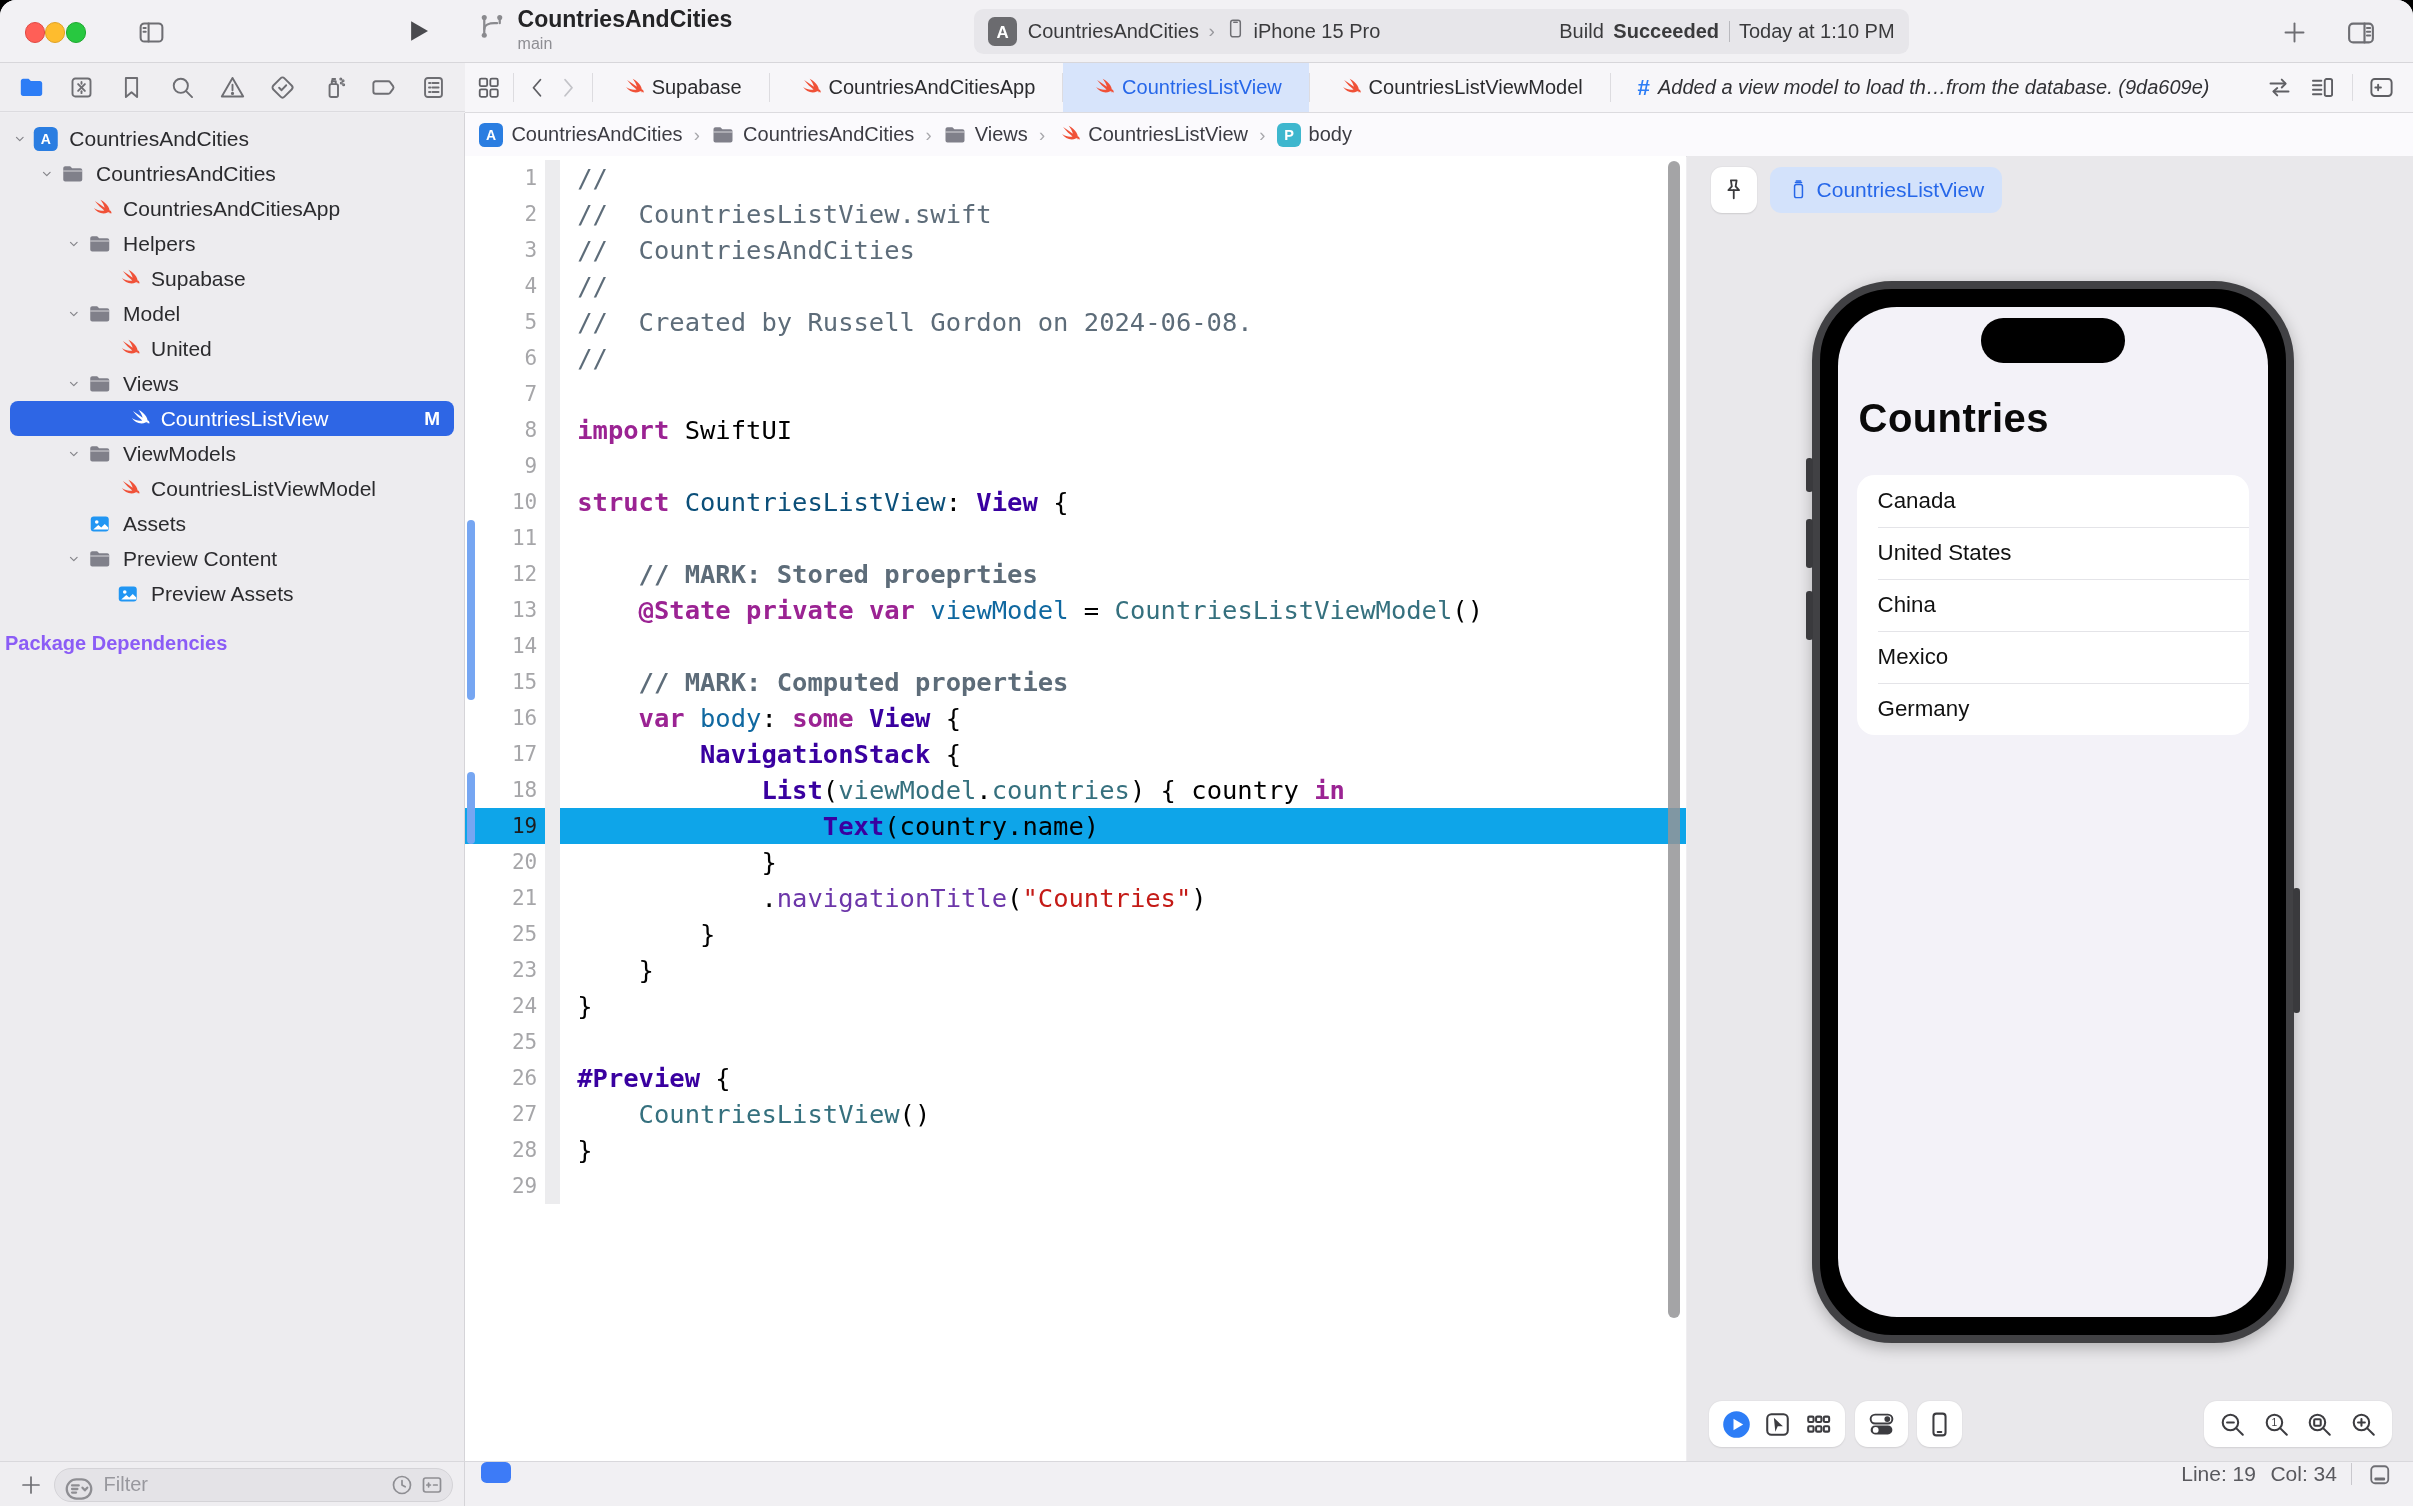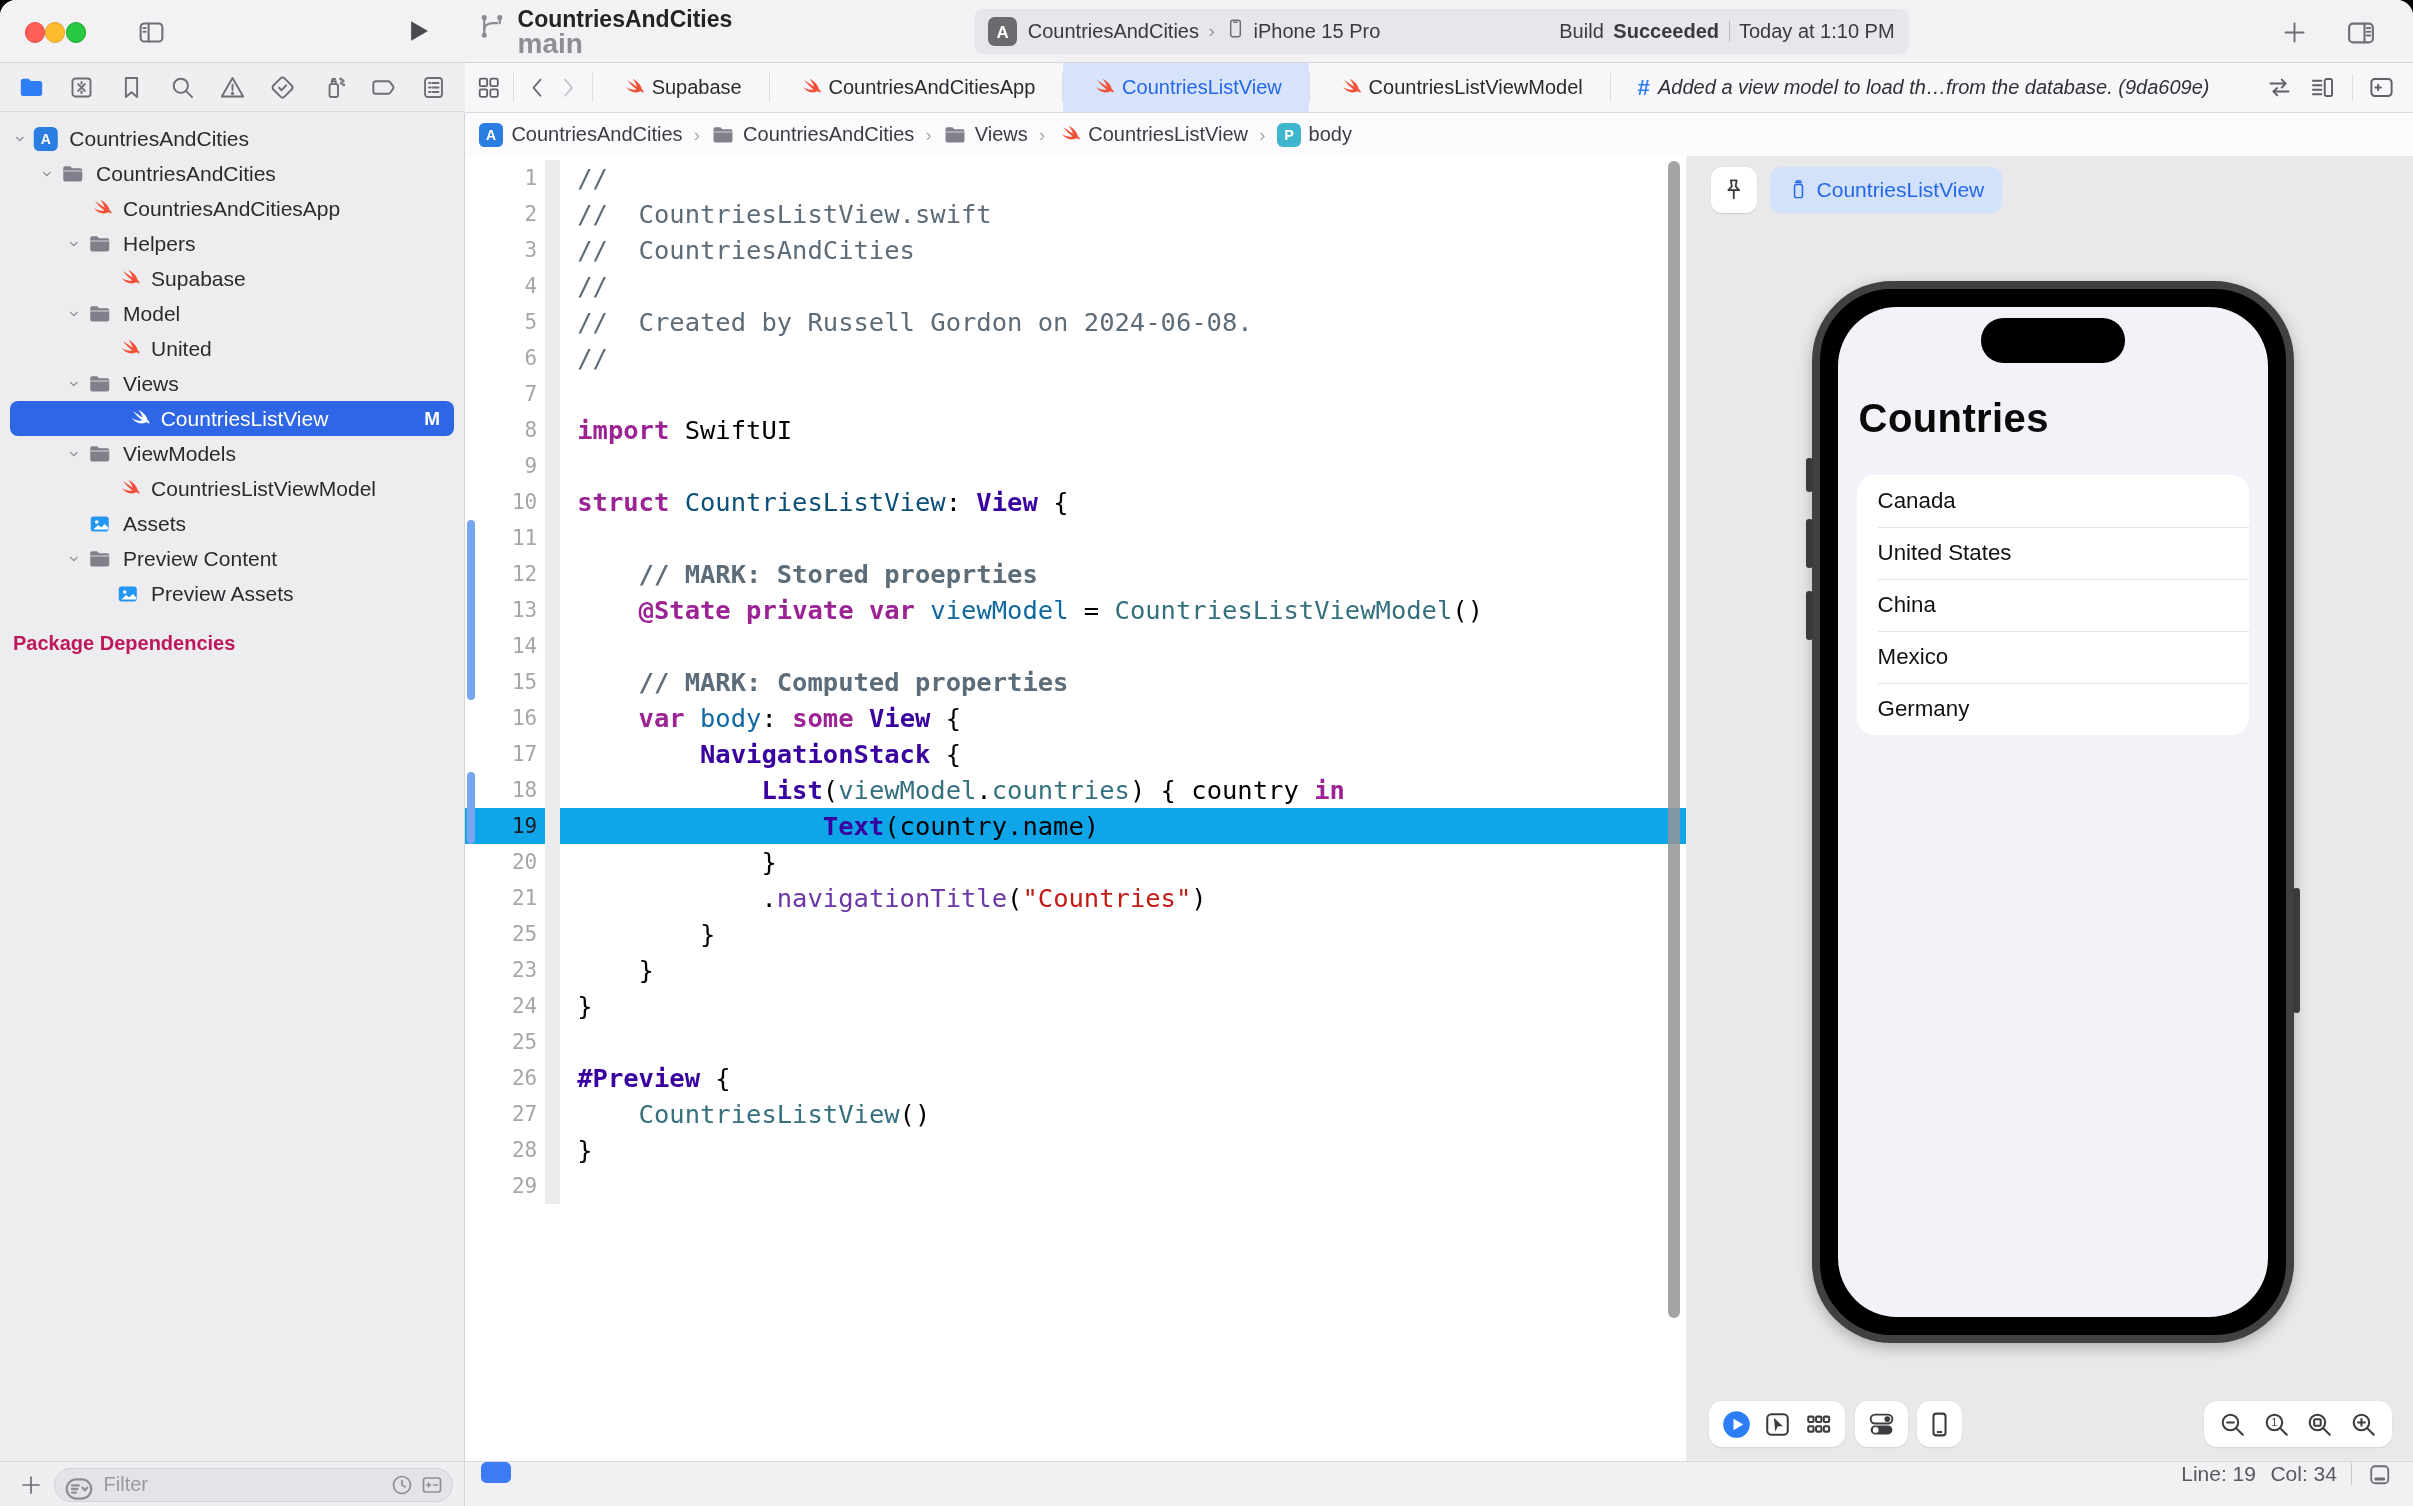--- a/index.html
+++ b/index.html
@@ -13,21 +13,21 @@
   .tl.red{left:25px;background:#FF5F57;border:0.8px solid #E14942;}
   .tl.yel{left:45px;background:#FEBC2E;border:0.8px solid #E0A124;}
   .tl.grn{left:66px;background:#28C840;border:0.8px solid #1FA82F;}
   .tb-ic{position:absolute;color:#6E6E73;}
   .tb-ic svg{width:100%;height:100%;}
   #sidebarToggle{left:137px;top:17.6px;width:29px;height:29px;}
   #runBtn{left:403px;top:16px;width:30px;height:30px;color:#4A4A4E;}
   .proj-block{position:absolute;left:476px;top:6.4px;display:flex;align-items:center;gap:9.6px;}
   .branch-ic{width:32px;height:42px;color:#8A8A8E;}
   .proj-name{font-size:23px;font-weight:bold;color:#242426;line-height:27px;}
-  .proj-branch{font-size:28px;color:#8E8E93;line-height:22.3px;font-weight:bold;}
+  .proj-branch{font-size:16px;color:#8E8E93;line-height:22.3px;}
   .pill{position:absolute;left:974px;top:8.8px;width:935px;height:45px;background:#E7E6EA;border-radius:9.6px;
         display:flex;align-items:center;padding:0 14.4px;box-sizing:border-box;font-size:20px;color:#3A3A3C;}
   .pill .appic{width:29px;height:29px;margin-right:10.4px;}
   .pill .sep-chev{color:#98989D;margin:0 9.6px;font-size:19px;}
   .pill .dev-ic{width:21px;height:27px;color:#6E6E73;margin-right:8px;}
   .pill .right{margin-left:auto;display:flex;align-items:center;gap:9.6px;color:#3A3A3C;}
   .pill .vd{width:0.8px;height:21px;background:#B9B9BE;}
   #addTabBtn{left:2281px;top:19px;width:27px;height:27px;}
   #inspectorBtn{left:2345px;top:17.6px;width:32px;height:30px;}
 
@@ -42,21 +42,21 @@
   .sidebar{position:absolute;left:0;top:113px;width:465px;height:1348px;background:#EDECEF;border-right:0.8px solid #D5D4D8;box-sizing:border-box;}
   .tree{padding-top:8px;}
   .trow{position:relative;height:35px;display:flex;align-items:center;font-size:21px;color:#2B2B2E;box-sizing:border-box;}
   .trow .chev{width:22.3px;color:#86868B;flex:none;display:flex;align-items:center;}
   .trow .chev svg{width:17.6px;height:17.6px;}
   .trow .ficon{width:27px;height:24px;flex:none;margin-right:8.8px;display:flex;align-items:center;}
   .trow .ficon svg{width:25.5px;height:24px;}
   .trow.sel{background:#2E66E5;border-radius:8px;margin:0 9.6px;color:#fff;}
   .trow.sel .chev{color:#fff;}
   .badge{margin-left:auto;margin-right:14.4px;font-weight:bold;font-size:19px;color:#fff;}
-  .section-hdr{margin-top:21px;padding-left:13px;font-size:20px;font-weight:bold;color:#be185d;}
+  .section-hdr{margin-top:21px;padding-left:5px;font-size:20px;font-weight:bold;color:#8b5cf6;}
   .side-bottom{position:absolute;left:0;bottom:0;width:465px;height:46px;background:#EFEEF1;border-top:0.8px solid #D9D8DC;
                border-right:0.8px solid #D5D4D8;display:flex;align-items:center;box-sizing:border-box;}
   .plus-ic{width:24px;height:24px;color:#6E6E73;margin-left:19px;flex:none;}
   .filter-field{margin-left:11.2px;width:399px;height:34px;background:#E4E3E7;border:0.8px solid #D4D3D7;border-radius:17px;
                 display:flex;align-items:center;padding:0 8px;box-sizing:border-box;gap:6.4px;}
   .filter-field .fic{width:32px;height:22.3px;color:#8E8E93;flex:none;}
   .filter-field input{flex:1;border:none;background:transparent;outline:none;font-size:20px;color:#3a3a3c;
                       font-family:"Liberation Sans",sans-serif;}
   .filter-field input::placeholder{color:#98989E;}
   .filter-field .ric{width:24px;height:24px;color:#8E8E93;flex:none;}

